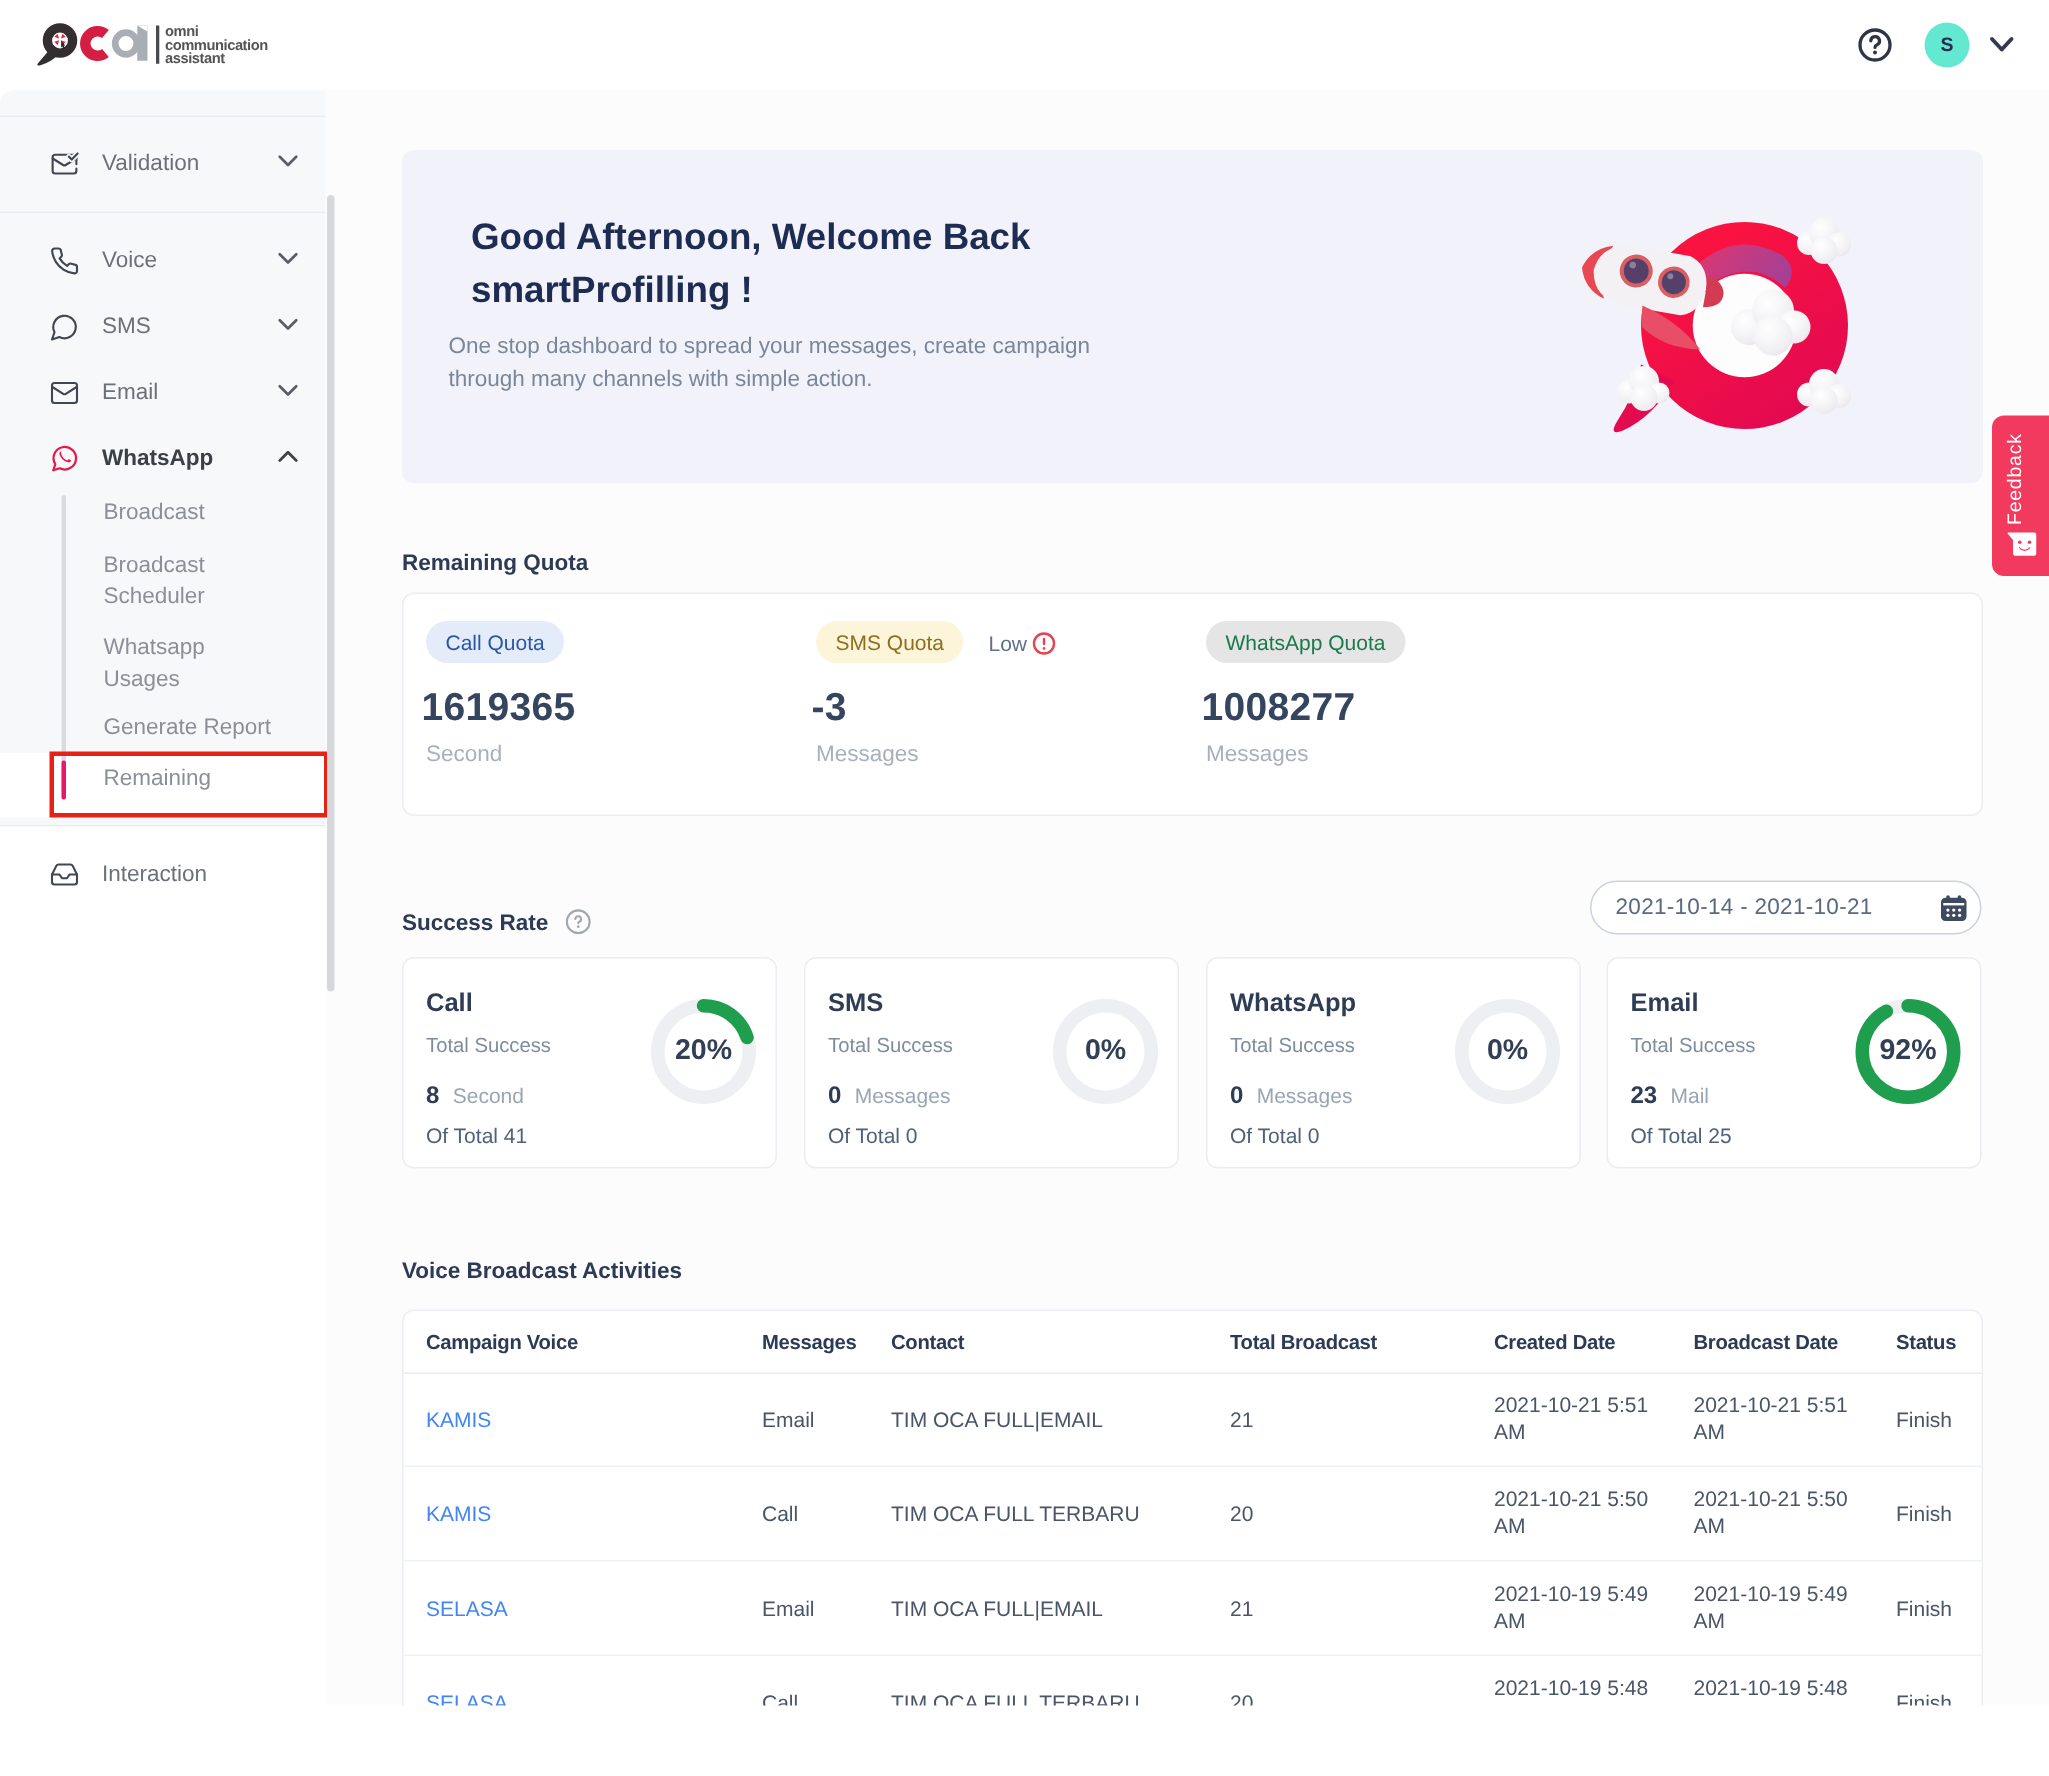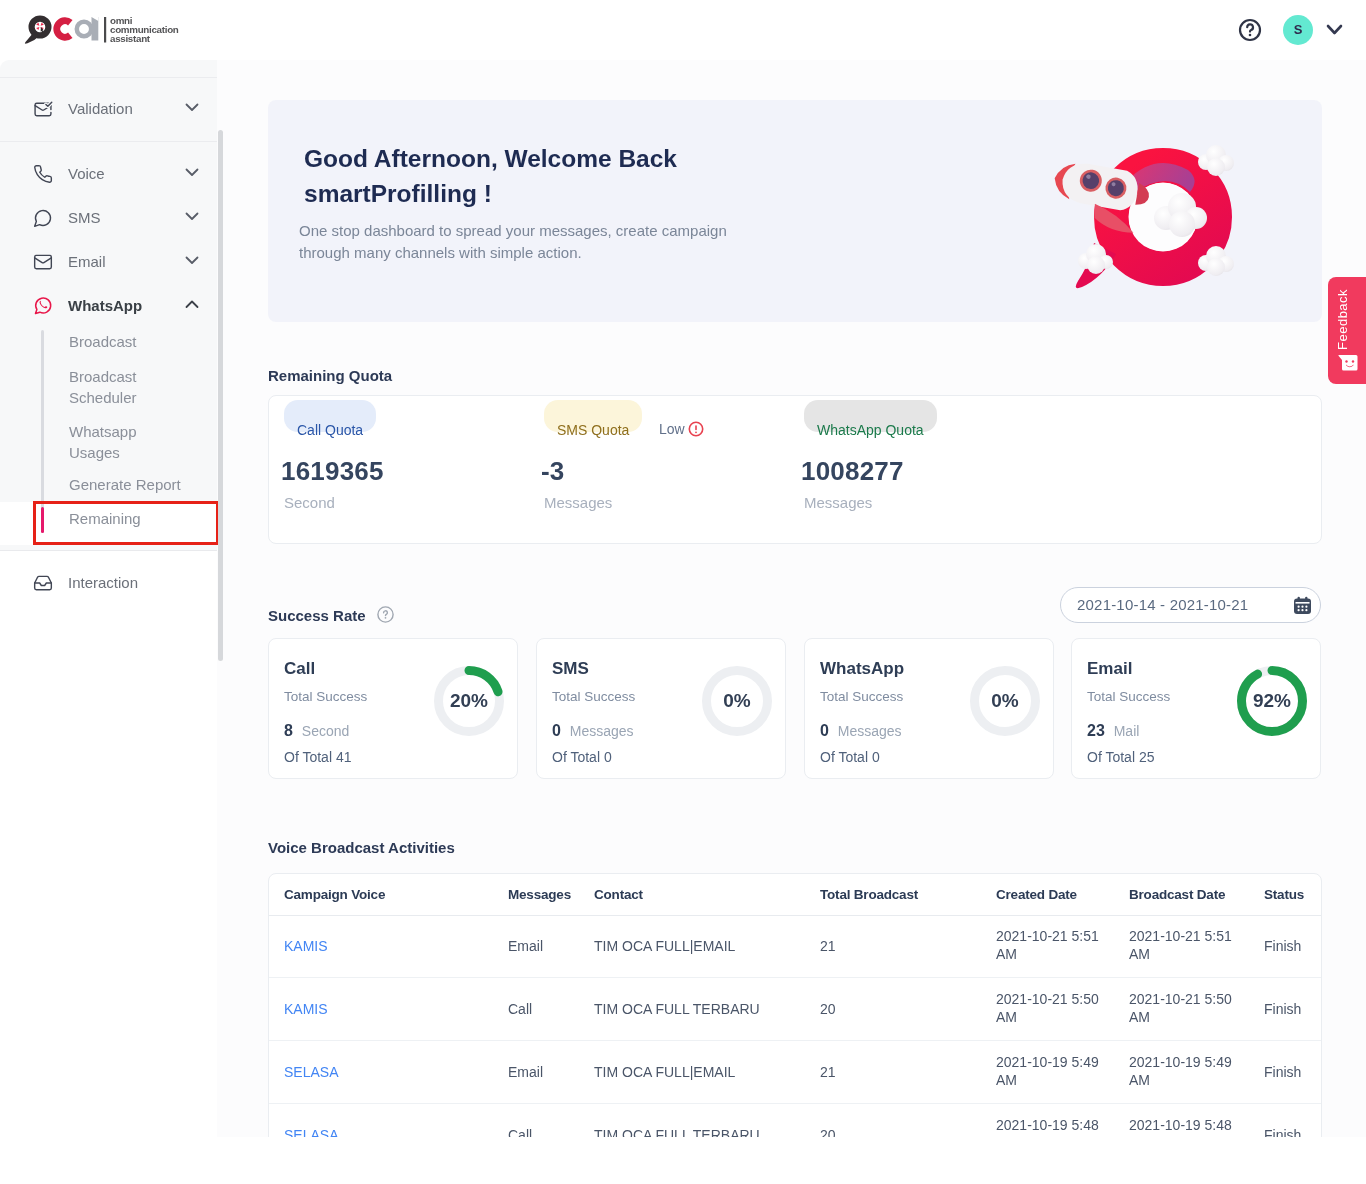--- a/index.html
+++ b/index.html
@@ -18,28 +18,28 @@
   .mitem .ic { position:absolute; left:33px; top:2px; width:20px; height:20px; }
   .mitem .lbl { position:absolute; left:68px; top:3px; font-size:15px; color:#6b7079; }
   .mitem .chev { position:absolute; left:185px; top:6px; }
   .sub { position:absolute; left:69px; font-size:15px; color:#8a8f99; }
   #vline { position:absolute; left:41px; top:270px; width:3px; height:203px; background:#d9dbe0; border-radius:2px; }
   #vline-pink { position:absolute; left:41px; top:447px; width:3px; height:26px; background:#e6186b; border-radius:2px; }
   #white-band { position:absolute; left:0; top:442px; width:217px; height:43px; background:#ffffff; }
   #red-box { position:absolute; left:33px; top:441px; width:186px; height:44px; border:3px solid #e62117; }
   
   #banner { position:absolute; left:268px; top:100px; width:1054px; height:222px; background:#f2f3fa; border-radius:8px; }
-  #banner h1 { position:absolute; left:36px; top:41px; font-size:24.5px; line-height:35px; color:#1e2b52; font-weight:bold; }
+  #banner h1 { position:absolute; left:46px; top:41px; font-size:24.5px; line-height:35px; color:#1e2b52; font-weight:bold; }
   #banner p { position:absolute; left:31px; top:120px; font-size:15px; line-height:21.5px; color:#7b8698; }
   
   .sect { position:absolute; font-size:15px; font-weight:bold; color:#2d3a56; }
   
   #quota { position:absolute; left:268px; top:395px; width:1054px; height:149px; background:#ffffff; border:1px solid #eaedf1; border-radius:8px; }
   .qcol { position:absolute; top:0; width:260px; height:149px; }
-  .pill { position:absolute; left:15px; top:4px; height:28px; line-height:28px; padding:16px 13px; border-radius:14px; font-size:14px; display:inline-block; }
+  .pill { position:absolute; left:15px; top:18px; height:28px; line-height:28px; padding:0 13px; border-radius:14px; font-size:14px; display:inline-block; }
   .qnum { position:absolute; left:12px; top:60px; font-size:26px; font-weight:bold; color:#35455f; letter-spacing:0.2px; }
   .qunit { position:absolute; left:15px; top:98px; font-size:15px; color:#a8b0bd; }
   
   .scard { position:absolute; top:638px; width:250px; height:141px; background:#ffffff; border:1px solid #eaedf1; border-radius:8px; }
   .scard .t { position:absolute; left:15px; top:20px; font-size:17px; font-weight:bold; color:#2e3d55; }
   .scard .ts { position:absolute; left:15px; top:50px; font-size:13.5px; color:#7f8ca0; }
   .scard .val { position:absolute; left:15px; top:83px; font-size:16px; font-weight:bold; color:#2e3d55; }
   .scard .val span { font-weight:normal; font-size:14px; color:#9aa5b4; }
   .scard .tot { position:absolute; left:15px; top:110px; font-size:14px; color:#50617b; }
   .scard svg.donut { position:absolute; left:162px; top:24px; }

